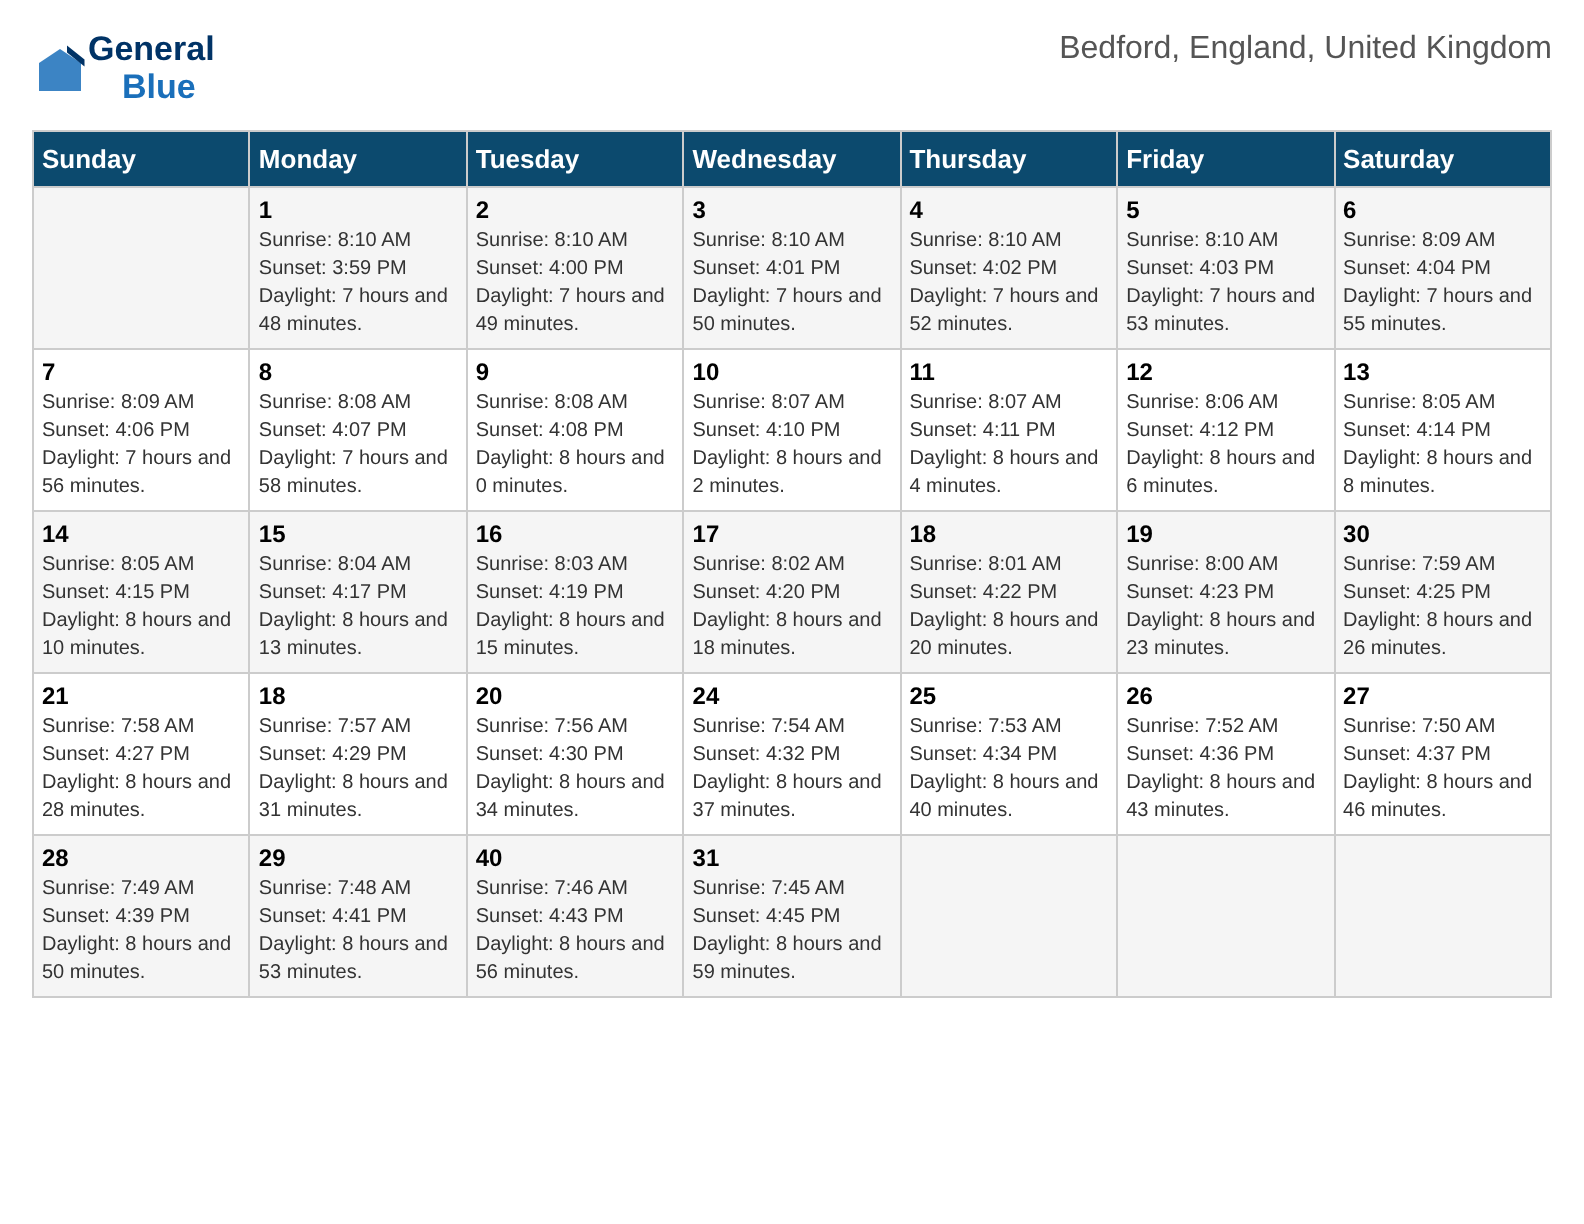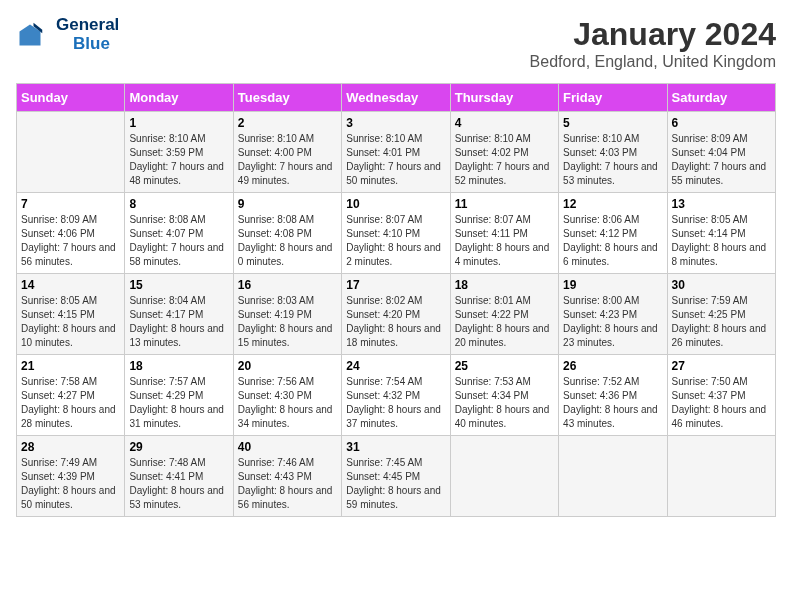--- a/index.html
+++ b/index.html
@@ -12,21 +12,21 @@
     }
     .header-section {
       display: flex;
       justify-content: space-between;
       align-items: flex-start;
       margin-bottom: 12px;
     }
     .logo {
       display: flex;
       align-items: center;
-      gap: 12px;
+      gap: 0;
     }
     .logo-icon {
       width: 28px;
       height: 28px;
     }
     .title-section {
       text-align: right;
     }
     .month-title {
       font-size: 32px;
@@ -37,21 +37,21 @@
       font-size: 16px;
       color: #555;
       padding-left: 48px;
     }
     table {
       width: 100%;
       border-collapse: collapse;
       font-size: 11px;
     }
     thead tr th {
-      background-color: #d946ef;
+      background-color: #0c4a6e;
       color: #fff;
       padding: 6px 4px;
       text-align: left;
       font-size: 13px;
       font-weight: bold;
       border: 1px solid #ccc;
     }
     tbody tr td {
       border: 1px solid #ccc;
       padding: 4px;
@@ -86,21 +86,20 @@
     <svg class="logo-icon" viewBox="0 0 32 32" xmlns="http://www.w3.org/2000/svg">
       <polygon points="16,4 28,12 28,28 4,28 4,12" fill="#1a6fba" opacity="0.85"></polygon>
       <polygon points="20,6 30,14 30,10 20,2" fill="#003366"></polygon>
     </svg>
     <div>
       <div style="font-size:17px;font-weight:bold;color:#003366;line-height:1.1;">General</div>
       <div style="font-size:17px;font-weight:bold;color:#1a6fba;line-height:1.1;margin-left:17px;">Blue</div>
     </div>
   </div>
   <div class="title-section">
-    <div class="month-title">January 2024</div>
     <div class="location-title">Bedford, England, United Kingdom</div>
   </div>
 </div>
 
 <table>
   <thead>
     <tr>
     <th>Sunday</th>
         <th>Monday</th>
         <th>Tuesday</th>

